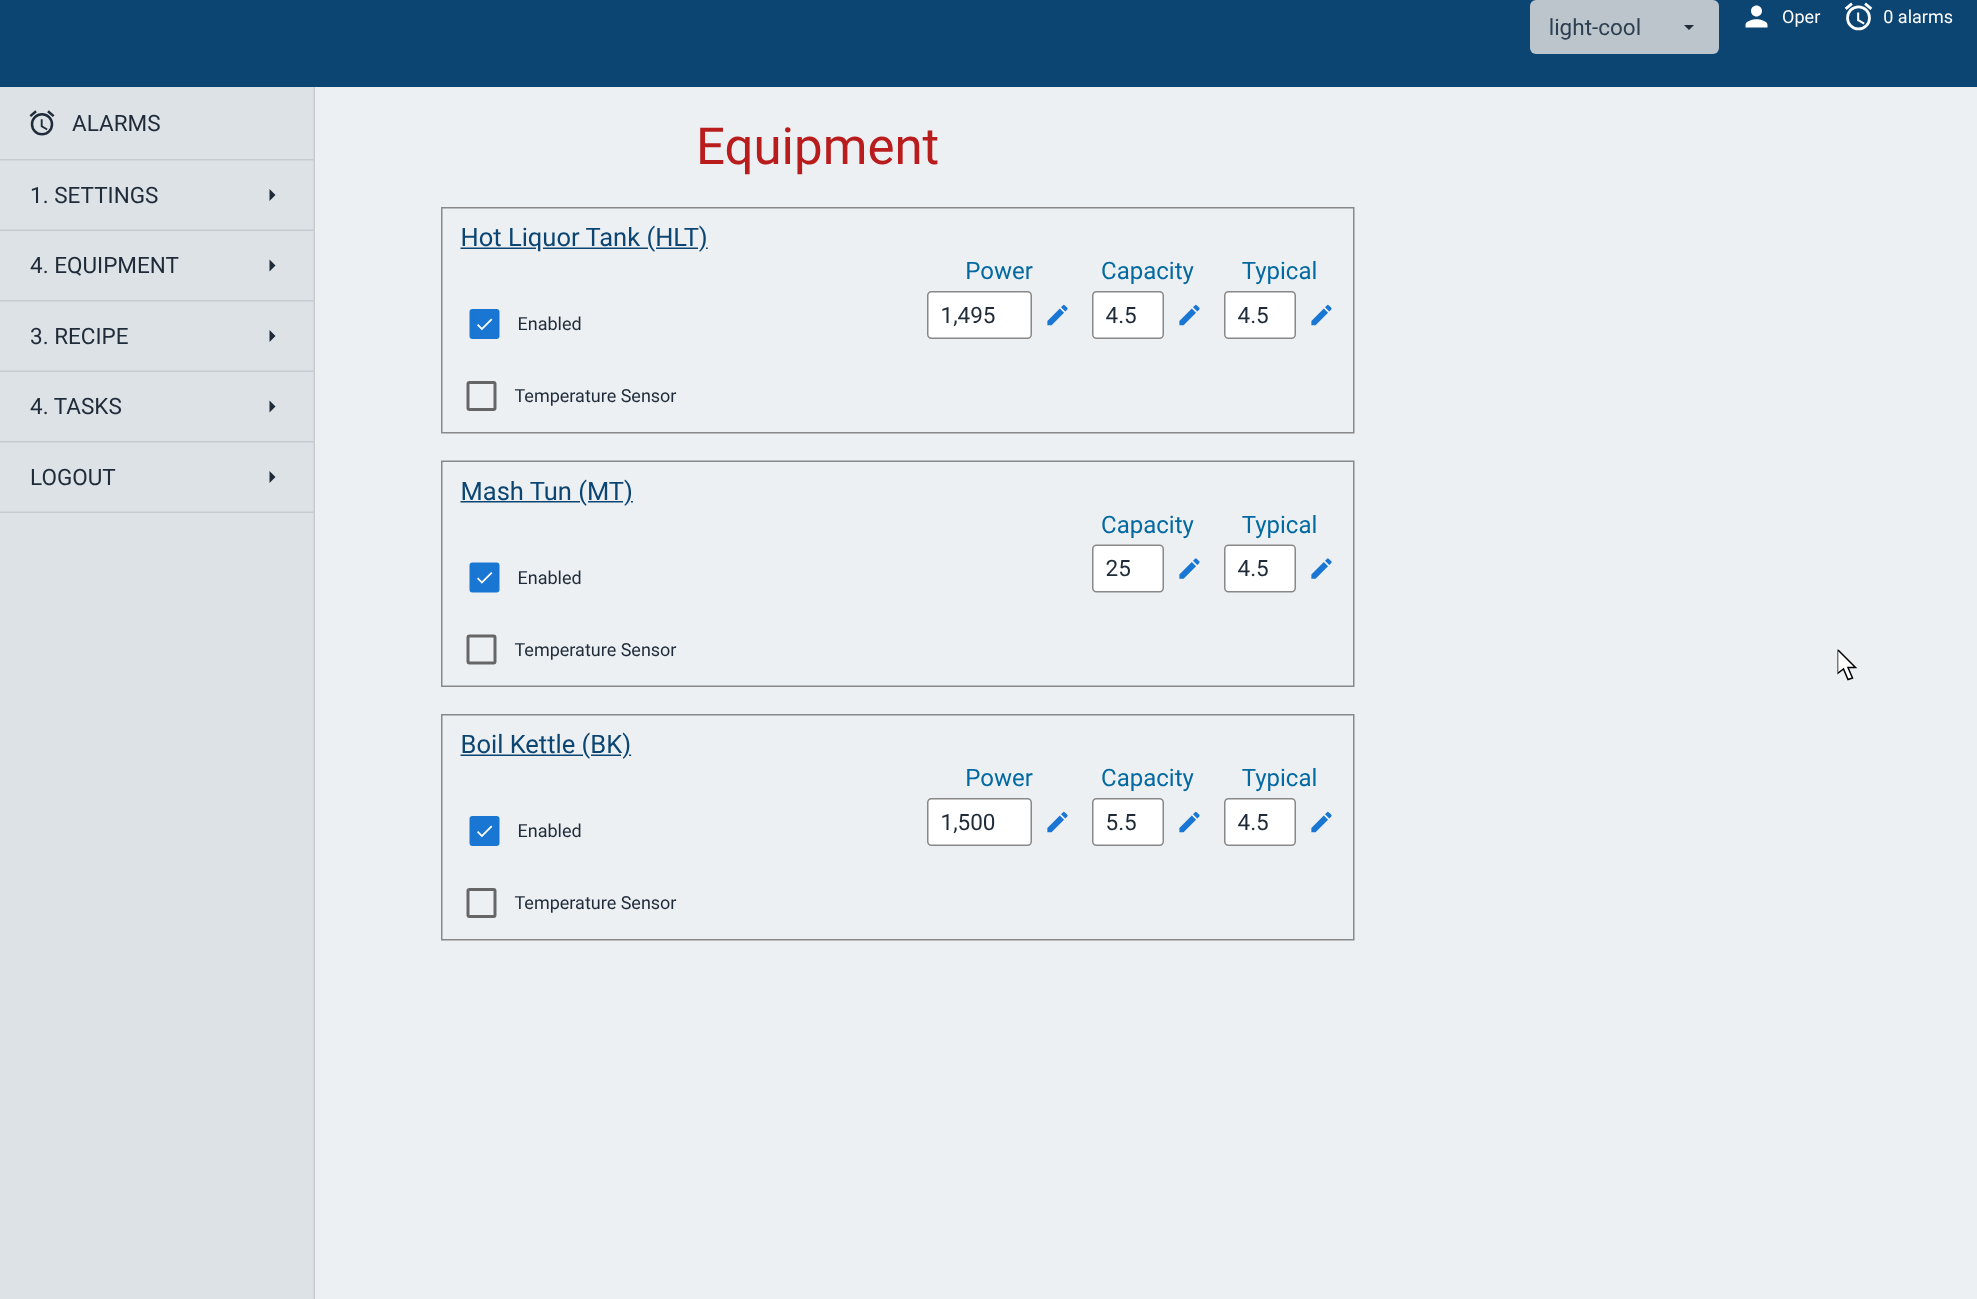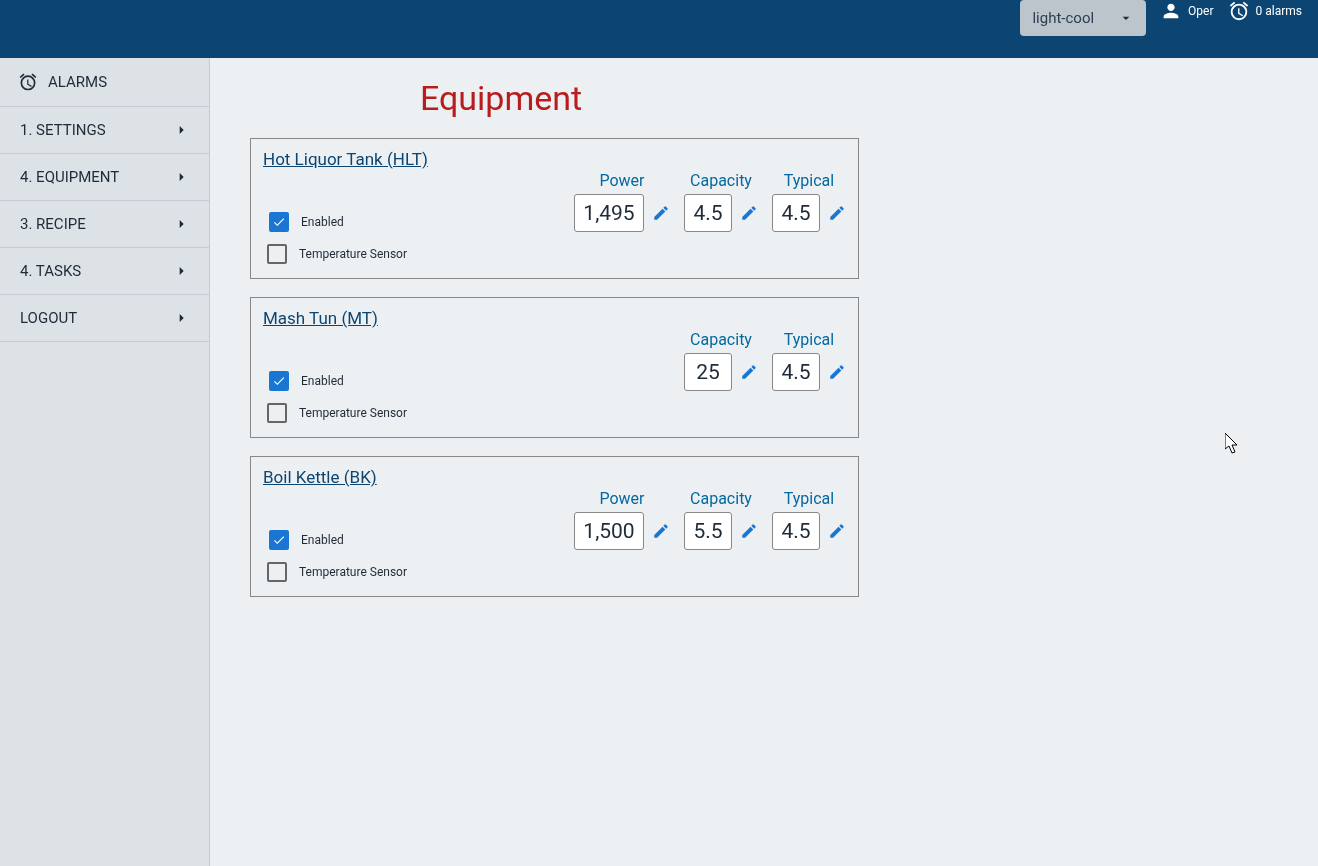--- a/index.html
+++ b/index.html
@@ -43,20 +43,21 @@
       font-size: 12px;
     }
     .header-icon {
       width: 22px;
       height: 22px;
       fill: #fff;
     }
     .layout {
       display: flex;
       height: calc(100% - 58px);
+      gap: 44px;
     }
     .sidebar {
       width: 210px;
       background: #dde2e7;
       border-right: 1px solid #c5cbd1;
     }
     .sidebar-item {
       display: flex;
       align-items: center;
       justify-content: space-between;
@@ -112,21 +113,21 @@
       align-items: flex-end;
       gap: 14px;
     }
     .checkbox-group {
       display: flex;
       align-items: center;
       gap: 12px;
       margin-top: 20px;
     }
     .checkbox-group.sensor {
-      margin-top: 12px;
+      margin-top: 28px;
       padding-left: 4px;
     }
     .checkbox {
       width: 20px;
       height: 20px;
       border: 2px solid #666;
       border-radius: 2px;
       display: flex;
       align-items: center;
       justify-content: center;
@@ -152,22 +153,22 @@
     }
     .field-with-edit {
       display: flex;
       align-items: center;
       gap: 8px;
     }
     .field-input {
       border: 1px solid #888;
       background: #fff;
       padding: 6px 8px;
-      text-align: center;
-      font-size: 21px;
+      text-align: left;
+      font-size: 15px;
       color: #1f2b38;
       border-radius: 3px;
     }
     .field-input.w70 { width: 70px; }
     .field-input.w48 { width: 48px; }
     .edit-icon {
       width: 18px;
       height: 18px;
       fill: #1976d2;
       cursor: pointer;

